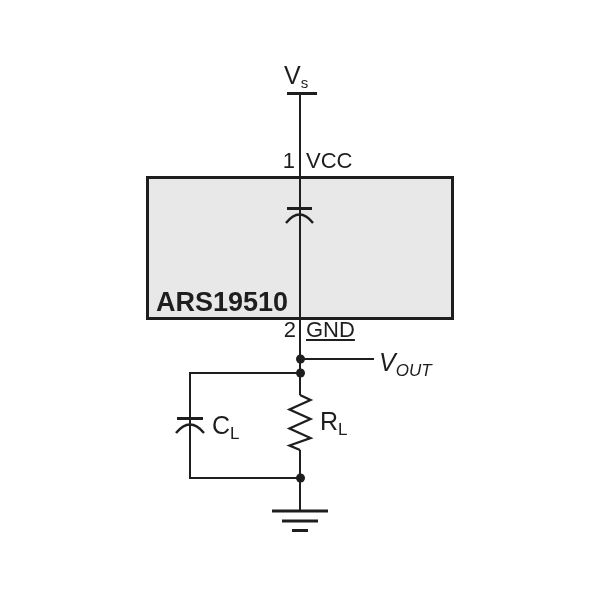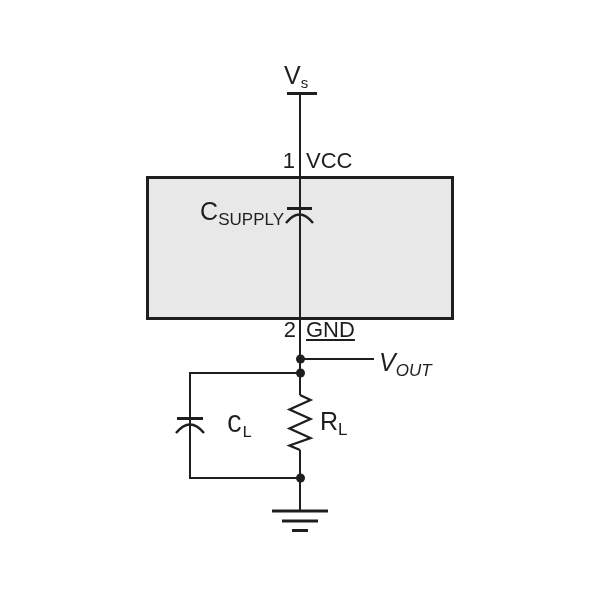--- a/index.html
+++ b/index.html
@@ -73,37 +73,37 @@
     <span>V</span><span class="sub" style="font-size:15px;top:4px;">s</span>
   </div>
 
   <div class="lbl pin pin-num" style="left:263px; top:150px; width:32px;">
     <span>1</span>
   </div>
   <div class="lbl pin" style="left:306px; top:150px;text-align:center;">
     <span>VCC</span>
   </div>
 
-  <div class="lbl right-align" style="left:120px; top:199px; width:164px;">
-    <span>C</span><span class="sub">SUPPLY</span>
+
+  <div class="lbl chip-name" style="left:156px; top:289px;">
+    <span>ARS19510</span>
   </div>
-
 
   <div class="lbl pin pin-num" style="left:264px; top:319px; width:32px;">
     <span>2</span>
   </div>
   <div class="lbl pin" style="left:306px; top:319px;text-decoration:underline;">
     <span>GND</span>
   </div>
 
   <div class="lbl" style="left:379px; top:350px;font-style:italic;">
     <span>V</span><span class="sub">OUT</span>
   </div>
 
-  <div class="lbl" style="left:227px; top:413px;font-family:Liberation Mono, monospace;">
+  <div class="lbl" style="left:212px; top:413px;">
     <span>C</span><span class="sub">L</span>
   </div>
 
   <div class="lbl" style="left:320px; top:409px;">
     <span>R</span><span class="sub">L</span>
   </div>
 
 </div>
 
 </body></html>

